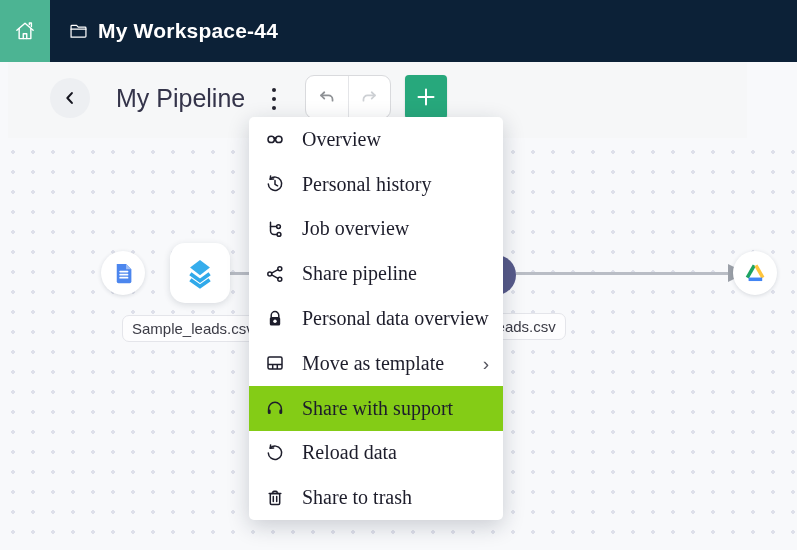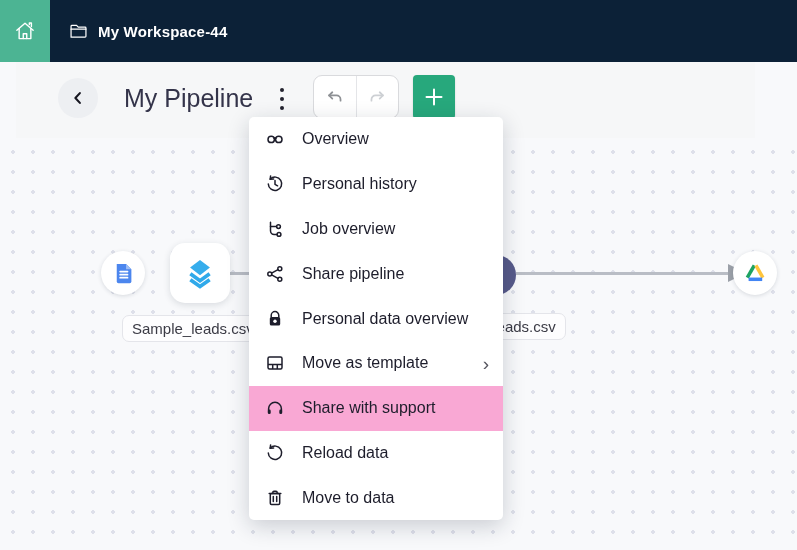--- a/index.html
+++ b/index.html
@@ -5,23 +5,23 @@
   html,body{margin:0;padding:0;}
   body{
     width:797px;height:550px;position:relative;overflow:hidden;
     font-family:"Liberation Sans",sans-serif;background:#f8f9fb;
     -webkit-font-smoothing:antialiased;
   }
   
   .topbar{position:absolute;top:0;left:0;width:797px;height:62px;background:#0c2137;display:flex;align-items:center;}
   .home-btn{width:50px;height:62px;background:#4cb493;display:flex;align-items:center;justify-content:center;cursor:pointer;flex:none;}
   .workspace{display:flex;align-items:center;margin-left:18px;gap:9px;}
-  .workspace-label{color:#ffffff;font-size:15px;font-weight:700;letter-spacing:.2px;}
-  
-  .toolbar{position:absolute;top:62px;left:16px;width:739px;height:76px;background:#f6f7f8;}
+  .workspace-label{color:#ffffff;font-size:21px;font-weight:700;letter-spacing:.2px;}
+  
+  .toolbar{position:absolute;top:62px;left:8px;width:739px;height:76px;background:#f6f7f8;}
   .back-btn{position:absolute;left:42px;top:16px;width:40px;height:40px;border-radius:50%;background:#edeff2;display:flex;align-items:center;justify-content:center;cursor:pointer;}
   .pipeline-title{position:absolute;left:108px;top:22px;font-size:25px;color:#34344a;font-weight:500;}
   .kebab-btn{position:absolute;left:253px;top:22px;width:26px;height:30px;display:flex;flex-direction:column;align-items:center;justify-content:center;gap:5px;cursor:pointer;}
   .kebab-btn i{width:4px;height:4px;border-radius:50%;background:#23232f;display:block;}
   .undo-redo{position:absolute;left:297px;top:13px;width:86px;height:44px;background:#ffffff;border:1px solid #d9dadd;border-radius:9px;display:flex;box-sizing:border-box;}
   .ur-btn{flex:1;display:flex;align-items:center;justify-content:center;cursor:pointer;}
   .ur-btn + .ur-btn{border-left:1px solid #e4e5e8;}
   .add-btn{position:absolute;left:397px;top:13px;width:42px;height:44px;background:#27a87c;border-radius:4px;display:flex;align-items:center;justify-content:center;cursor:pointer;box-shadow:0 1px 2px rgba(0,0,0,.15);}
   
   .canvas{position:absolute;top:138px;left:0;width:797px;height:412px;background:#f8f9fb;
@@ -29,23 +29,23 @@
     background-size:20px 20px;background-position:3px 4px;}
   .connector{position:absolute;background:#b9bdc5;height:2.5px;}
   .arrowhead{position:absolute;width:0;height:0;border-top:9px solid transparent;border-bottom:9px solid transparent;border-left:18px solid #9ba0a8;}
   .node-circle{position:absolute;width:44px;height:44px;border-radius:50%;background:#ffffff;box-shadow:0 1px 4px rgba(30,40,60,.15);display:flex;align-items:center;justify-content:center;cursor:pointer;}
   .stack-card{position:absolute;left:170px;top:105px;width:60px;height:60px;border-radius:15px;background:#ffffff;box-shadow:0 2px 7px rgba(30,40,60,.14);display:flex;align-items:center;justify-content:center;cursor:pointer;}
   .purple-node{position:absolute;left:476px;top:117px;width:40px;height:40px;border-radius:50%;background:#575a8a;cursor:pointer;}
   .node-label{position:absolute;height:25px;line-height:25px;background:#fdfdfe;border:1px solid #e4e5ea;border-radius:7px;padding:0 9px;font-size:15px;color:#3b3b45;white-space:nowrap;}
   
   .ctx-menu{position:absolute;left:249px;top:117px;width:254px;background:#ffffff;border-radius:5px;box-shadow:0 6px 22px rgba(20,30,50,.20);z-index:20;overflow:hidden;}
   .menu-item{display:flex;align-items:center;height:44.8px;padding:0 14px 0 16px;cursor:pointer;}
-  .menu-item.highlighted{background:#f9a8d4;}
+  .menu-item.highlighted{background:#84cc16;}
   .mi-icon{width:20px;height:20px;margin-right:17px;flex:none;display:flex;align-items:center;justify-content:center;}
-  .mi-label{font-size:16px;color:#1d1d2b;white-space:nowrap;}
+  .mi-label{font-size:20px;color:#1d1d2b;white-space:nowrap;font-family:Liberation Serif, serif;}
   .submenu-chevron{margin-left:auto;color:#55555f;font-size:19px;line-height:1;}
   svg{display:block;}
 </style>
 </head>
 <body>
 
 <div class="topbar">
   <div class="home-btn">
     <span>
       <svg width="26" height="26" viewBox="0 0 24 24" fill="none" stroke="#ffffff" stroke-width="1.3" stroke-linecap="round" stroke-linejoin="round">
@@ -245,16 +245,16 @@
 
   <div class="menu-item">
     <span class="mi-icon">
       <svg width="20" height="20" viewBox="0 0 20 20" fill="none" stroke="#1d1d2b" stroke-width="1.5" stroke-linecap="round" stroke-linejoin="round">
         <path d="M4.2 5.6 h11.6"></path>
         <path d="M7.9 5.6 V4.3 a1 1 0 0 1 1-1 h2.2 a1 1 0 0 1 1 1 V5.6"></path>
         <rect x="5.3" y="5.6" width="9.4" height="10.9" rx="1.2"></rect>
         <path d="M8.3 8.6 v4.8 M11.7 8.6 v4.8"></path>
       </svg>
     </span>
-    <span class="mi-label">Move to data</span>
+    <span class="mi-label">Share to trash</span>
   </div>
 
 </div>
 
 </body></html>

